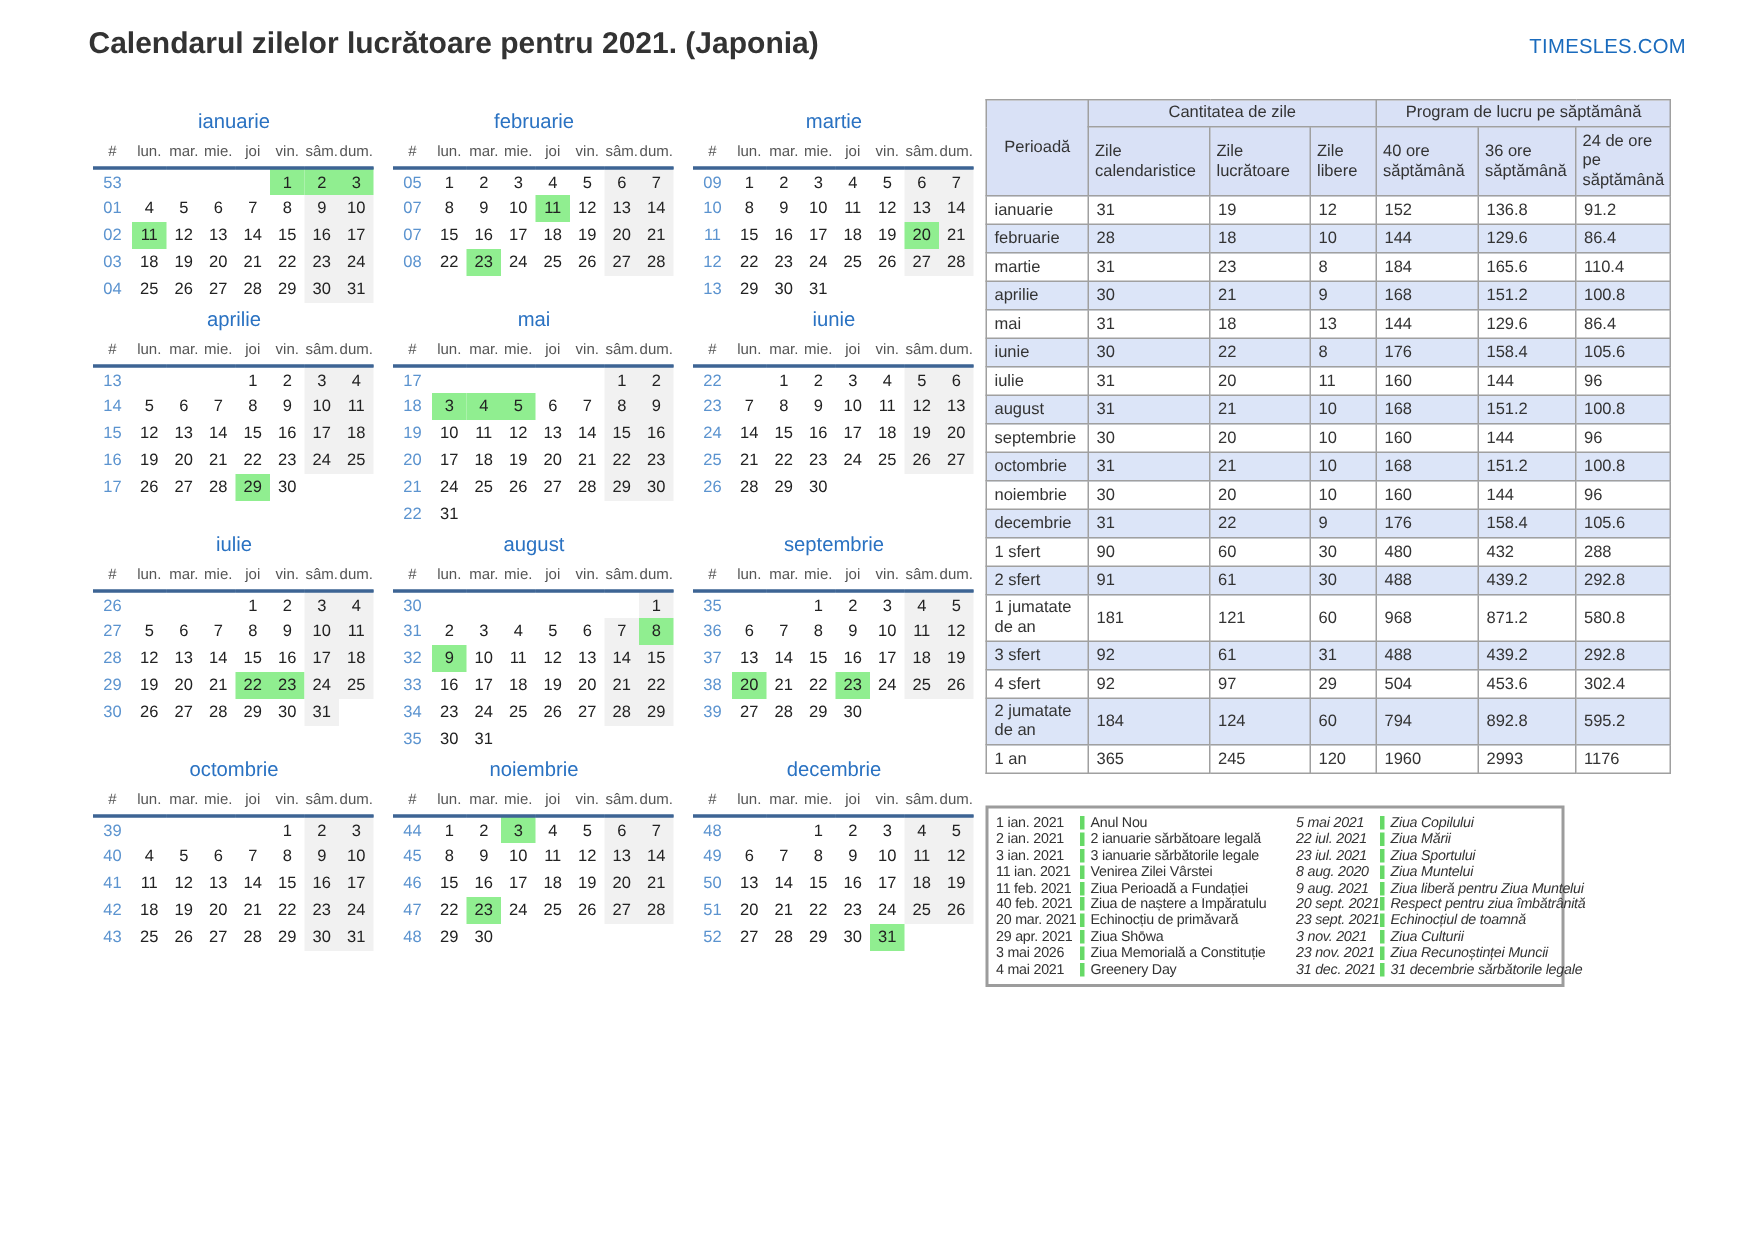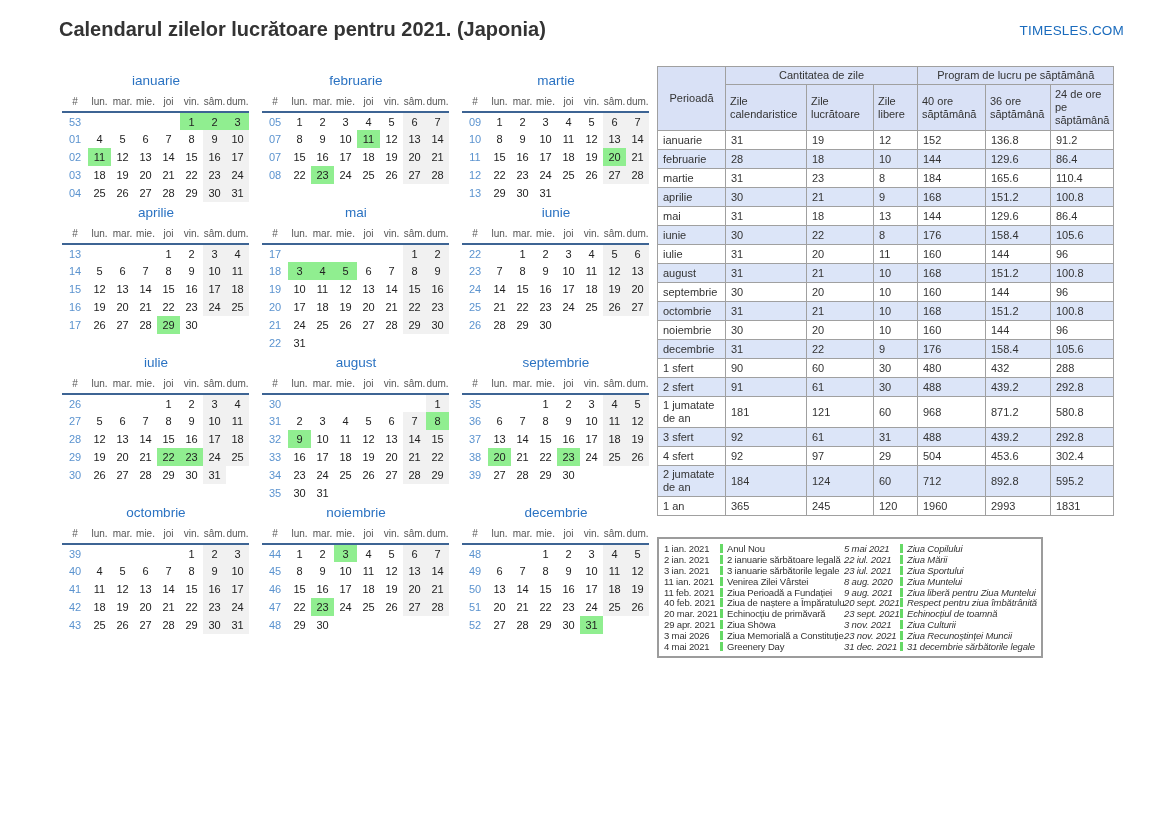--- a/index.html
+++ b/index.html
@@ -35,21 +35,21 @@
   table.stats th, table.stats td{border:1px solid var(--bordergray); padding:2px 5px;
     font-weight:normal; text-align:left; vertical-align:middle; line-height:13px;}
   table.stats thead th{background:var(--thbg);}
   table.stats tr.group-row th{text-align:center; height:18px;}
   table.stats tr.sub-row th{padding:3px 4px;}
   table.stats tbody tr:nth-child(even) td{background:var(--stripe);}
   table.stats tbody td{height:19px;}
 
   
   .legend{position:absolute; left:657px; top:537px; width:386px; height:121px;
-    border:2px solid #9c9c9c; padding:4px 5px; display:flex; gap:0;
+    border:2px solid #9c9c9c; padding:4px 5px; display:flex; gap:20px;
     font-size:9.5px; color:#333; letter-spacing:-0.15px;}
   .legend-col{display:flex; flex-direction:column; justify-content:space-between;}
   .legend-col.left{width:180px;} .legend-col.right{flex:1;font-style:italic;}
   .legend-entry{display:flex; align-items:center; height:11px; white-space:nowrap; overflow:hidden;}
   .legend-date{width:54px; flex:none;}
   .legend-bar{width:3px; height:9px; background:var(--bargreen); margin:0 4px 0 2px; flex:none;}
 </style>
 </head>
 <body>
 
@@ -1195,32 +1195,32 @@
           <td>29</td>
           <td>504</td>
           <td>453.6</td>
           <td>302.4</td>
         </tr>
         <tr>
           <td>2 jumatate de an</td>
           <td>184</td>
           <td>124</td>
           <td>60</td>
-          <td>712</td>
+          <td>794</td>
           <td>892.8</td>
           <td>595.2</td>
         </tr>
         <tr>
           <td>1 an</td>
           <td>365</td>
           <td>245</td>
           <td>120</td>
           <td>1960</td>
           <td>2993</td>
-          <td>1831</td>
+          <td>1176</td>
         </tr>
       </tbody>
   </table>
 
   <div class="legend">
       <div class="legend-col left">
         <div class="legend-entry">
           <span class="legend-date">1 ian. 2021</span>
           <span class="legend-bar"></span>
           <span class="legend-name">Anul Nou</span>

